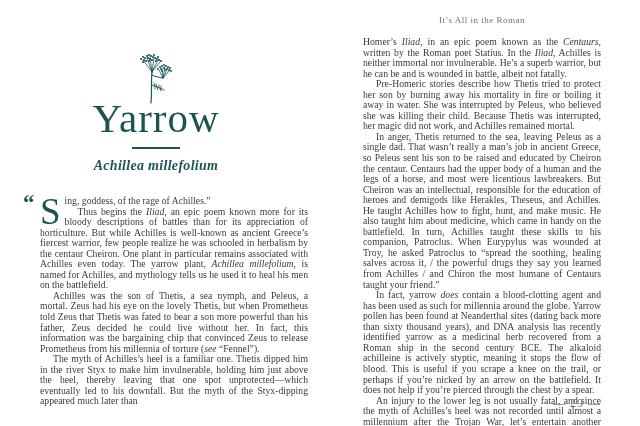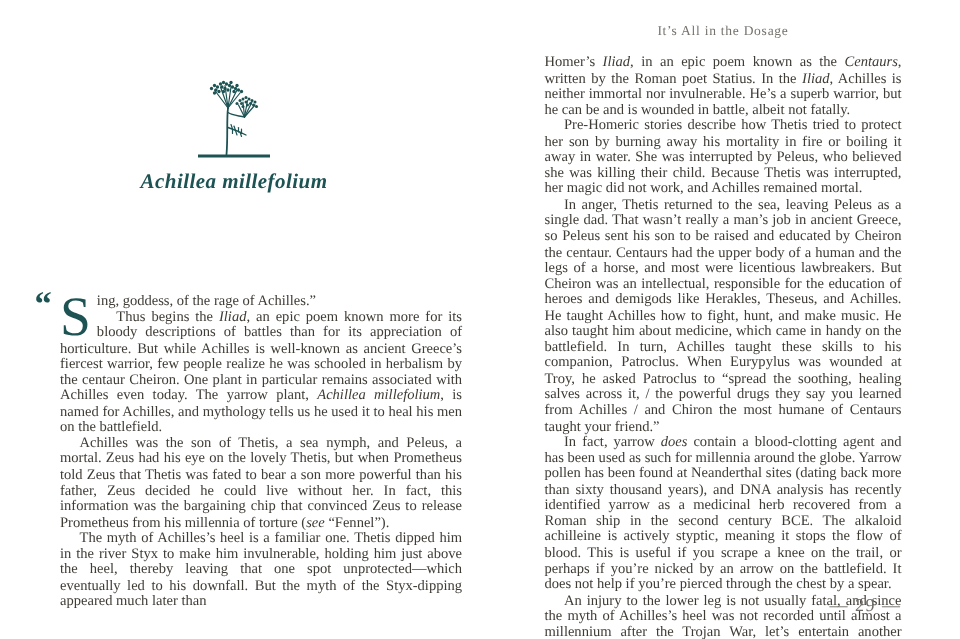--- a/index.html
+++ b/index.html
@@ -112,33 +112,34 @@
       <circle cx="33" cy="18" r="1"></circle>
         <circle cx="32" cy="20" r="1"></circle>
         <circle cx="34" cy="21" r="1"></circle>
       <circle cx="28" cy="20" r="1"></circle>
         <circle cx="25" cy="21" r="1"></circle>
     </g>
   </svg>
 </div>
 
 <div class="title-block">
+  <div class="chapter-title">Yarrow</div>
   <div class="title-rule"></div>
   <div class="latin-name">Achillea millefolium</div>
 </div>
 
 <div class="body-col left-col">
   <p class="dropcap-para">
     <span class="open-quote">“</span><span class="drop-cap">S</span><span>ing, goddess, of the rage of Achilles.”<br><span class="nl-indent"></span>Thus begins the <i>Iliad</i>, an epic poem known more for its bloody descriptions of battles than for its appreciation of horticulture. But while Achilles is well-known as ancient Greece’s fiercest warrior, few people realize he was schooled in herbalism by the centaur Cheiron. One plant in particular remains associated with Achilles even today. The yarrow plant, <i>Achillea millefolium</i>, is named for Achilles, and mythology tells us he used it to heal his men on the battlefield.</span>
   </p>
   <p class="indent">Achilles was the son of Thetis, a sea nymph, and Peleus, a mortal. Zeus had his eye on the lovely Thetis, but when Prometheus told Zeus that Thetis was fated to bear a son more powerful than his father, Zeus decided he could live without her. In fact, this information was the bargaining chip that convinced Zeus to release Prometheus from his millennia of torture (<i>see</i> “Fennel”).</p>
   <p class="indent">The myth of Achilles’s heel is a familiar one. Thetis dipped him in the river Styx to make him invulnerable, holding him just above the heel, thereby leaving that one spot unprotected—which eventually led to his downfall. But the myth of the Styx-dipping appeared much later than</p>
 </div>
 
-<div class="running-header">It’s All in the Dosage</div>
+<div class="running-header">It’s All in the Roman</div>
 
 <div class="body-col right-col">
   <p>Homer’s <i>Iliad</i>, in an epic poem known as the <i>Centaurs</i>, written by the Roman poet Statius. In the <i>Iliad</i>, Achilles is neither immortal nor invulnerable. He’s a superb warrior, but he can be and is wounded in battle, albeit not fatally.</p>
   <p class="indent">Pre-Homeric stories describe how Thetis tried to protect her son by burning away his mortality in fire or boiling it away in water. She was interrupted by Peleus, who believed she was killing their child. Because Thetis was interrupted, her magic did not work, and Achilles remained mortal.</p>
   <p class="indent">In anger, Thetis returned to the sea, leaving Peleus as a single dad. That wasn’t really a man’s job in ancient Greece, so Peleus sent his son to be raised and educated by Cheiron the centaur. Centaurs had the upper body of a human and the legs of a horse, and most were licentious lawbreakers. But Cheiron was an intellectual, responsible for the education of heroes and demigods like Herakles, Theseus, and Achilles. He taught Achilles how to fight, hunt, and make music. He also taught him about medicine, which came in handy on the battlefield. In turn, Achilles taught these skills to his companion, Patroclus. When Eurypylus was wounded at Troy, he asked Patroclus to “spread the soothing, healing salves across it, / the powerful drugs they say you learned from Achilles / and Chiron the most humane of Centaurs taught your friend.”</p>
   <p class="indent">In fact, yarrow <i>does</i> contain a blood-clotting agent and has been used as such for millennia around the globe. Yarrow pollen has been found at Neanderthal sites (dating back more than sixty thousand years), and DNA analysis has recently identified yarrow as a medicinal herb recovered from a Roman ship in the second century BCE. The alkaloid achilleine is actively styptic, meaning it stops the flow of blood. This is useful if you scrape a knee on the trail, or perhaps if you’re nicked by an arrow on the battlefield. It does not help if you’re pierced through the chest by a spear.</p>
   <p class="indent">An injury to the lower leg is not usually fatal, and since the myth of Achilles’s heel was not recorded until almost a millennium after the Trojan War, let’s entertain another theory, one that supports the idea</p>
 </div>
 
 <div class="folio">— 29 —</div>

